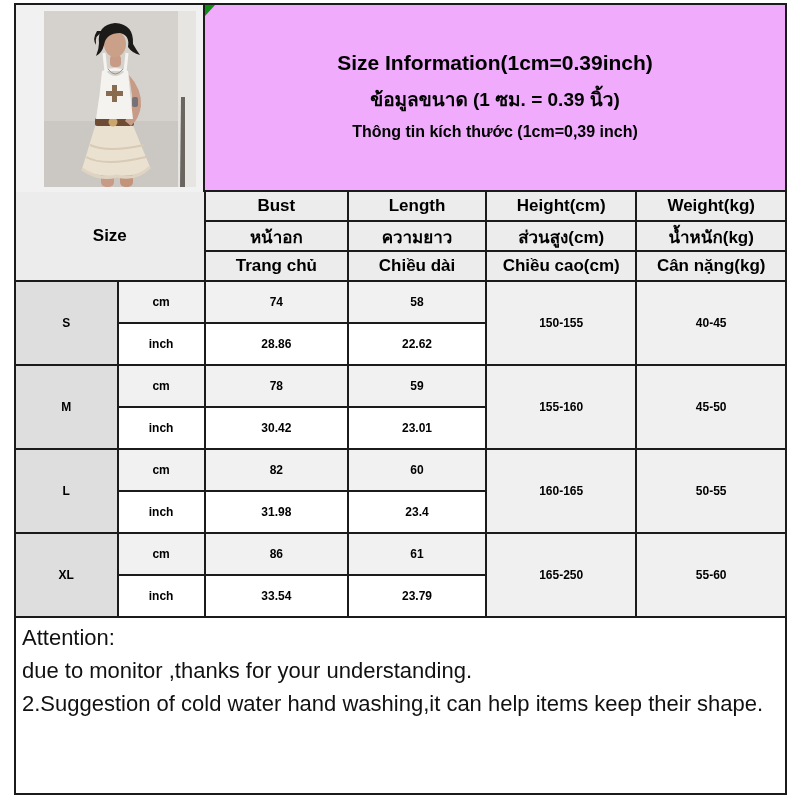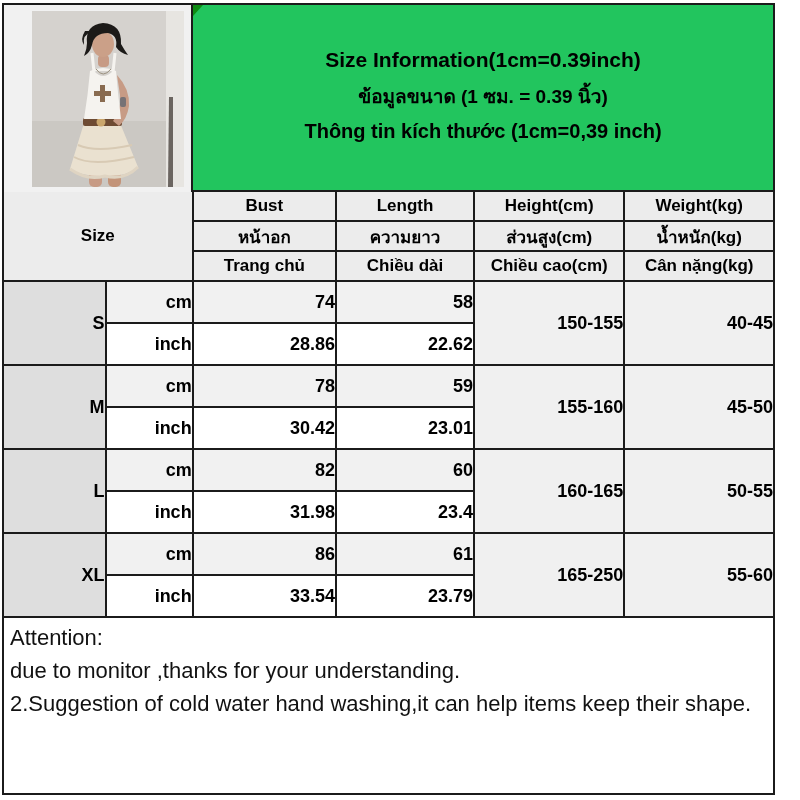--- a/index.html
+++ b/index.html
@@ -5,25 +5,25 @@
   html, body { margin: 0; padding: 0; }
   body {
     width: 800px; height: 800px;
     background: #ffffff;
     font-family: "Liberation Sans", "DejaVu Sans", sans-serif;
     position: relative;
     -webkit-font-smoothing: antialiased;
   }
   .panel {
     position: absolute;
-    left: 2px; top: 3px;
+    left: 14px; top: 3px;
     width: 773px; height: 792px;
     box-sizing: border-box;
     border: 2px solid #1b1b1b;
-    background: #22c55e;
+    background: #f0abfc;
     display: flex;
     flex-direction: column;
     overflow: hidden;
   }
   
   .top-section {
     height: 187px; min-height: 187px;
     display: flex;
     position: relative;
     box-sizing: border-box;
@@ -43,21 +43,21 @@
     flex-direction: column;
     align-items: center;
     justify-content: center;
     gap: 9px;
     text-align: center;
     color: #000;
     padding-bottom: 6px;
   }
   .title-en { font-size: 21px; font-weight: bold; }
   .title-th { font-size: 19px; font-weight: bold; }
-  .title-vi { font-size: 20px; font-weight: bold; }
+  .title-vi { font-size: 16px; font-weight: bold; }
   .corner-flag {
     position: absolute;
     left: 189px; top: 0;
     width: 10px; height: 11px;
     background: #0f8c14;
     clip-path: polygon(0 0, 100% 0, 0 100%);
   }
   
   table.size-table {
     border-collapse: collapse;
@@ -81,23 +81,22 @@
     font-weight: bold;
     background: #ececec;
   }
   th.size-corner {
     font-size: 30px;
     font-weight: bold;
     background: #dedede;
   }
   table.size-table td {
     height: 40px;
-    font-size: 18px;
+    font-size: 12px;
     font-weight: bold;
-    text-align: right;
   }
   td.size-label { background: #dedede; font-size: 19px; }
   tr.cm-row td.unit-cell, tr.cm-row td.val-cell { background: #f1f1f1; }
   tr.inch-row td.unit-cell, tr.inch-row td.val-cell { background: #ffffff; }
   td.span-cell { background: #f0f0f0; }
   
   .attention {
     flex: 1;
     background: #ffffff;
     padding: 3px 6px;

